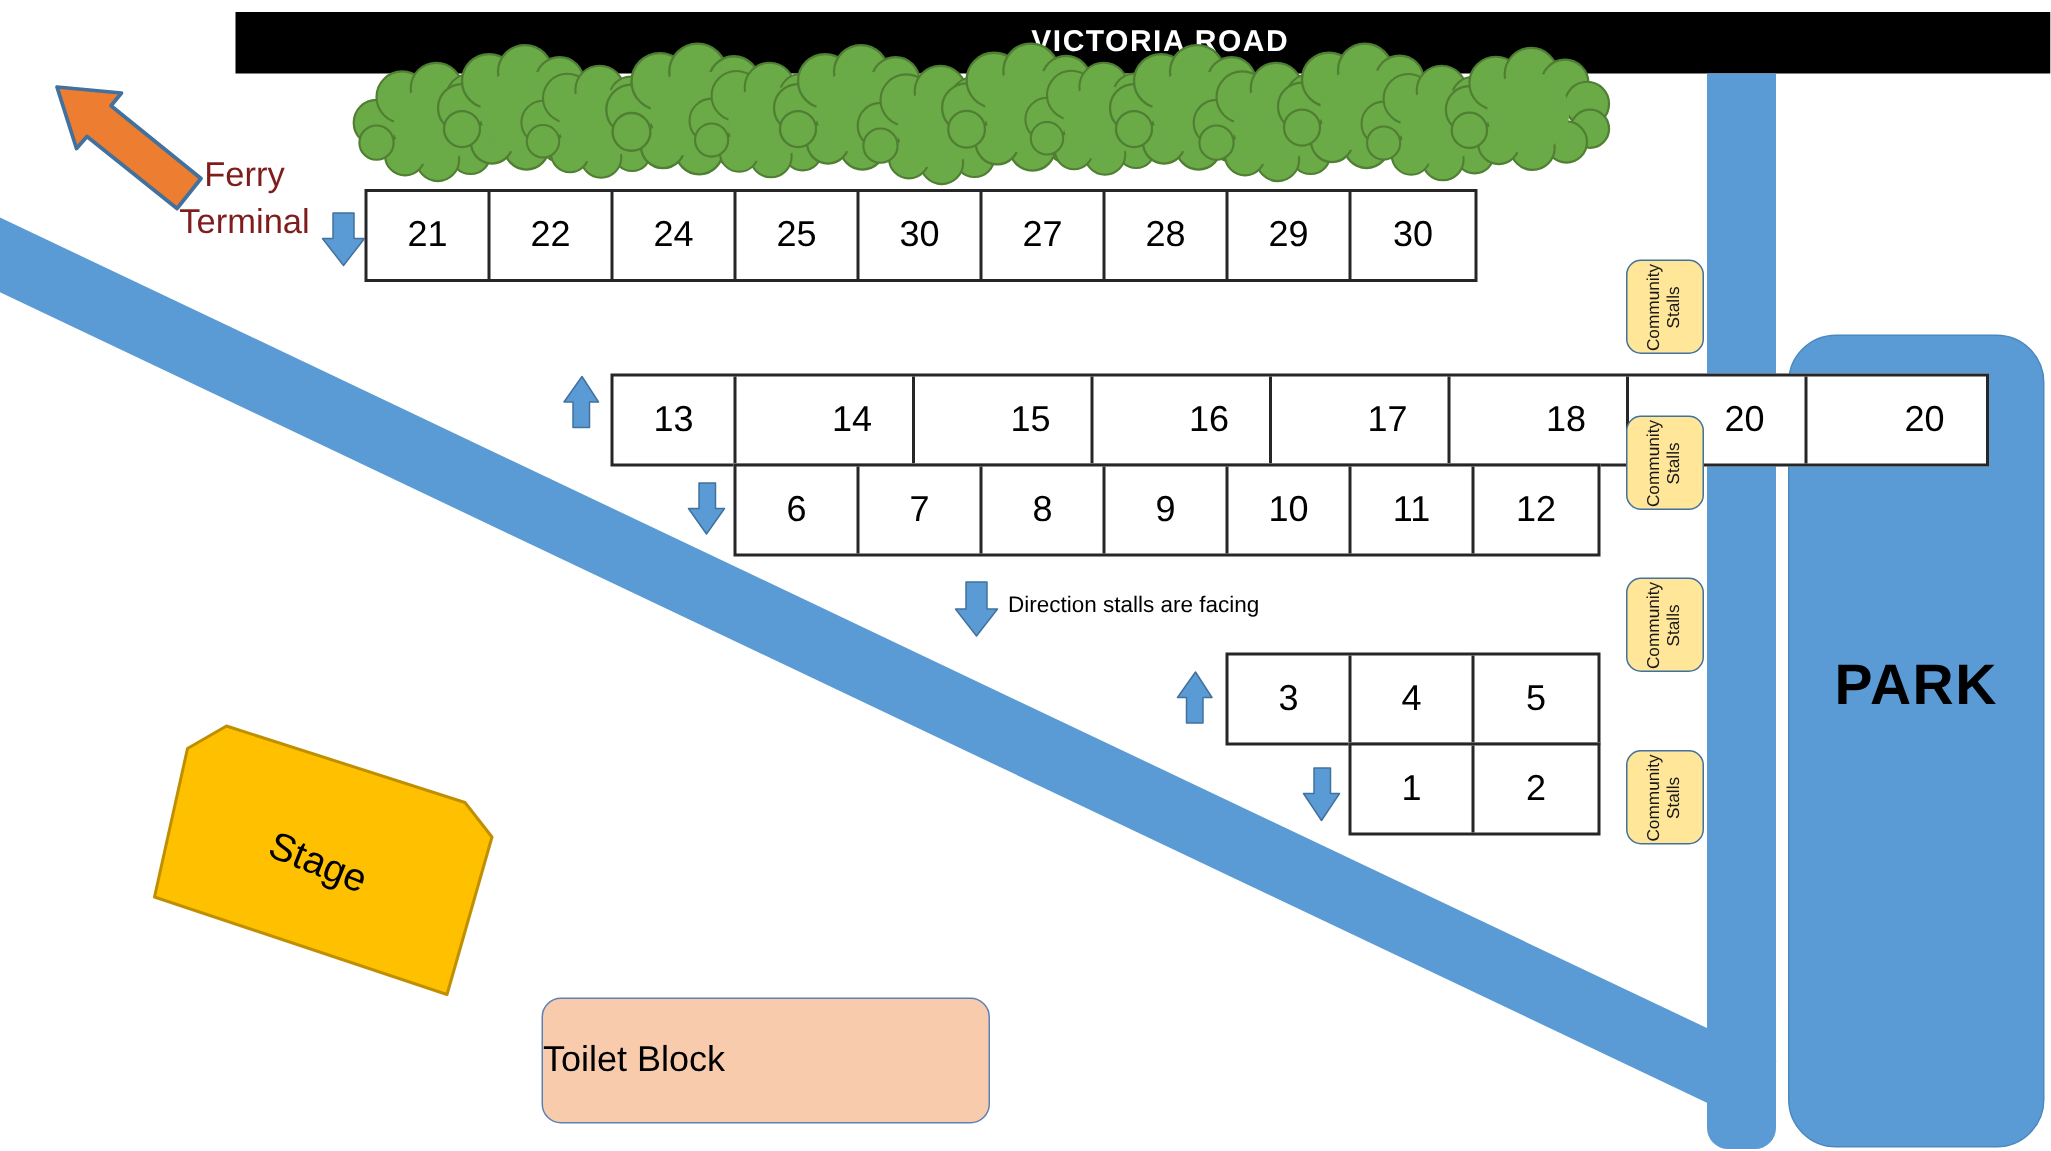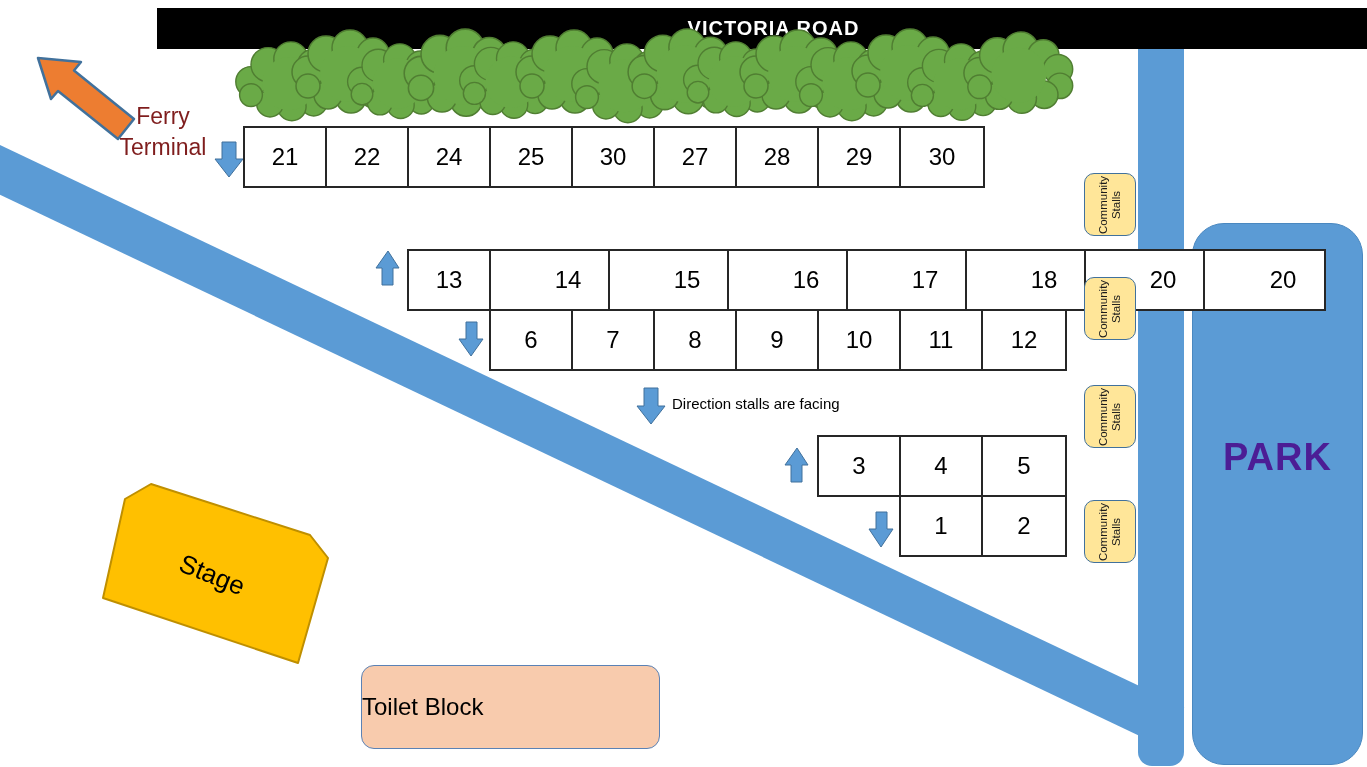--- a/index.html
+++ b/index.html
@@ -24,21 +24,21 @@
   .river-vertical{
     left:1138px;top:49px;width:46px;height:717px;background:var(--c-blue,#5B9BD5);
     border-radius:0 0 14px 14px;
   }
   .park{
     left:1192px;top:223px;width:171px;height:542px;background:var(--c-blue,#5B9BD5);
     border-radius:32px;border:1.5px solid #4A88C0;box-sizing:border-box;
   }
   .park-label{
     position:absolute;left:0;right:0;top:212px;text-align:center;
-    color:#4c1d95;font-size:38px;font-weight:bold;letter-spacing:1px;
+    color:#000000;font-size:38px;font-weight:bold;letter-spacing:1px;
   }
 
   
   .ferry-label{
     left:98px;top:101px;width:130px;text-align:center;
     font-size:23px;line-height:31px;color:#7f1d1d;
   }
   .legend-label{
     left:672px;top:395px;font-size:15px;color:#000;white-space:nowrap;
   }

